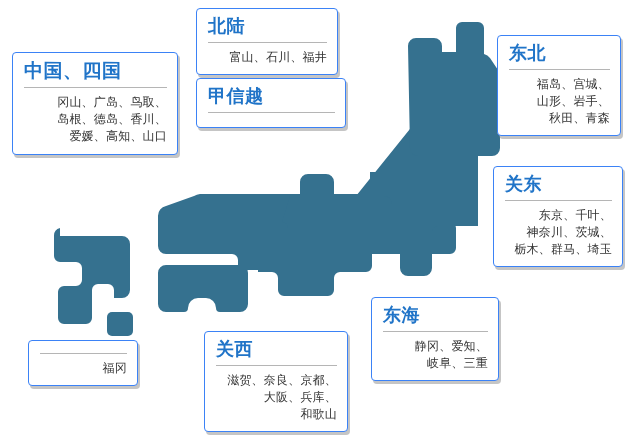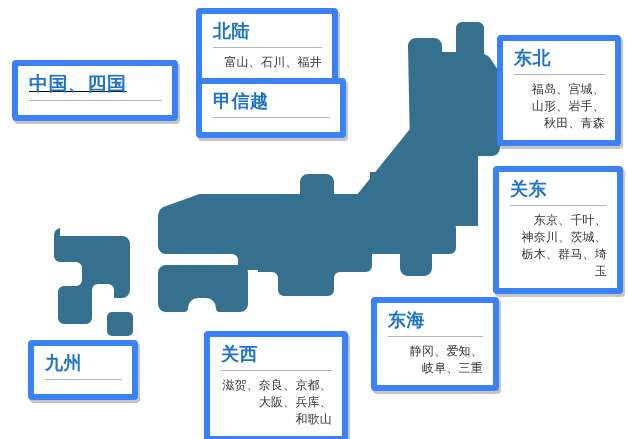--- a/index.html
+++ b/index.html
@@ -27,21 +27,21 @@
     top: 0;
     width: 628px;
     height: 439px;
   }
 
   
   .region-box {
     position: absolute;
     box-sizing: border-box;
     background: #ffffff;
-    border: 6px solid #3b82f6;
+    border: 1px solid #3b82f6;
     border-radius: 4px;
     box-shadow: 2px 3px 0 0 rgba(150,150,150,0.55);
     padding: 7px 10px 8px 11px;
   }
   .region-title {
     color: #2074c8;
     font-weight: bold;
     line-height: 1.18;
     white-space: nowrap;
     letter-spacing: 0.5px;
@@ -54,21 +54,21 @@
   .region-pref {
     color: #333333;
     font-size: 12px;
     line-height: 1.42;
     white-space: pre-line;
     letter-spacing: 0.2px;
     text-align: right;
   }
 
   
-  #box-chugoku-shikoku { left: 12px;  top: 60px;  width: 166px; text-decoration: underline; }
+  #box-chugoku-shikoku { left: 12px;  top: 52px;  width: 166px; }
   #box-chugoku-shikoku .region-title { font-size: 19px; }
 
   #box-hokuriku { left: 196px; top: 8px;   width: 142px; }
   #box-hokuriku .region-title { font-size: 18px; }
 
   #box-koshinetsu { left: 196px; top: 78px;  width: 150px; }
   #box-koshinetsu .region-title { font-size: 18px; }
 
   #box-tohoku { left: 497px; top: 35px;  width: 124px; }
   #box-tohoku .region-title { font-size: 18px; }
@@ -105,20 +105,23 @@
       <path fill="#35718f" d="M356,196 l66,-82 h56 v112 h-40 a6,6 0 0 0 -6,6 v16 h-40 v-44 a8,8 0 0 0 -8,-8 z"></path>
 
       <path fill="#35718f" d="M408,46 a8,8 0 0 1 8,-8 h18 a8,8 0 0 1 8,8 v6 h14 v-24 a6,6 0 0 1 6,-6 h16 a6,6 0 0 1 6,6 v26 a10,10 0 0 1 6,4 l8,12 a12,12 0 0 1 2,7 v71 a8,8 0 0 1 -8,8 h-74 a8,8 0 0 1 -8,-8 z"></path>
 
     </g>
   </svg>
 
   <div class="region-box" id="box-chugoku-shikoku">
     <div class="region-title">中国、四国</div>
     <hr class="title-rule">
+    <div class="region-pref">冈山、广岛、鸟取、
+岛根、德岛、香川、
+爱媛、高知、山口</div>
   </div>
 
   <div class="region-box" id="box-hokuriku">
     <div class="region-title">北陆</div>
     <hr class="title-rule">
     <div class="region-pref">富山、石川、福井</div>
   </div>
 
   <div class="region-box" id="box-koshinetsu">
     <div class="region-title">甲信越</div>
@@ -150,17 +153,17 @@
   </div>
 
   <div class="region-box" id="box-tokai">
     <div class="region-title">东海</div>
     <hr class="title-rule">
     <div class="region-pref">静冈、爱知、
 岐阜、三重</div>
   </div>
 
   <div class="region-box" id="box-kyushu">
-    <div class="region-title">九州</div>
     <hr class="title-rule">
+    <div class="region-pref">福冈</div>
   </div>
 
 </div>
 
 </body></html>

